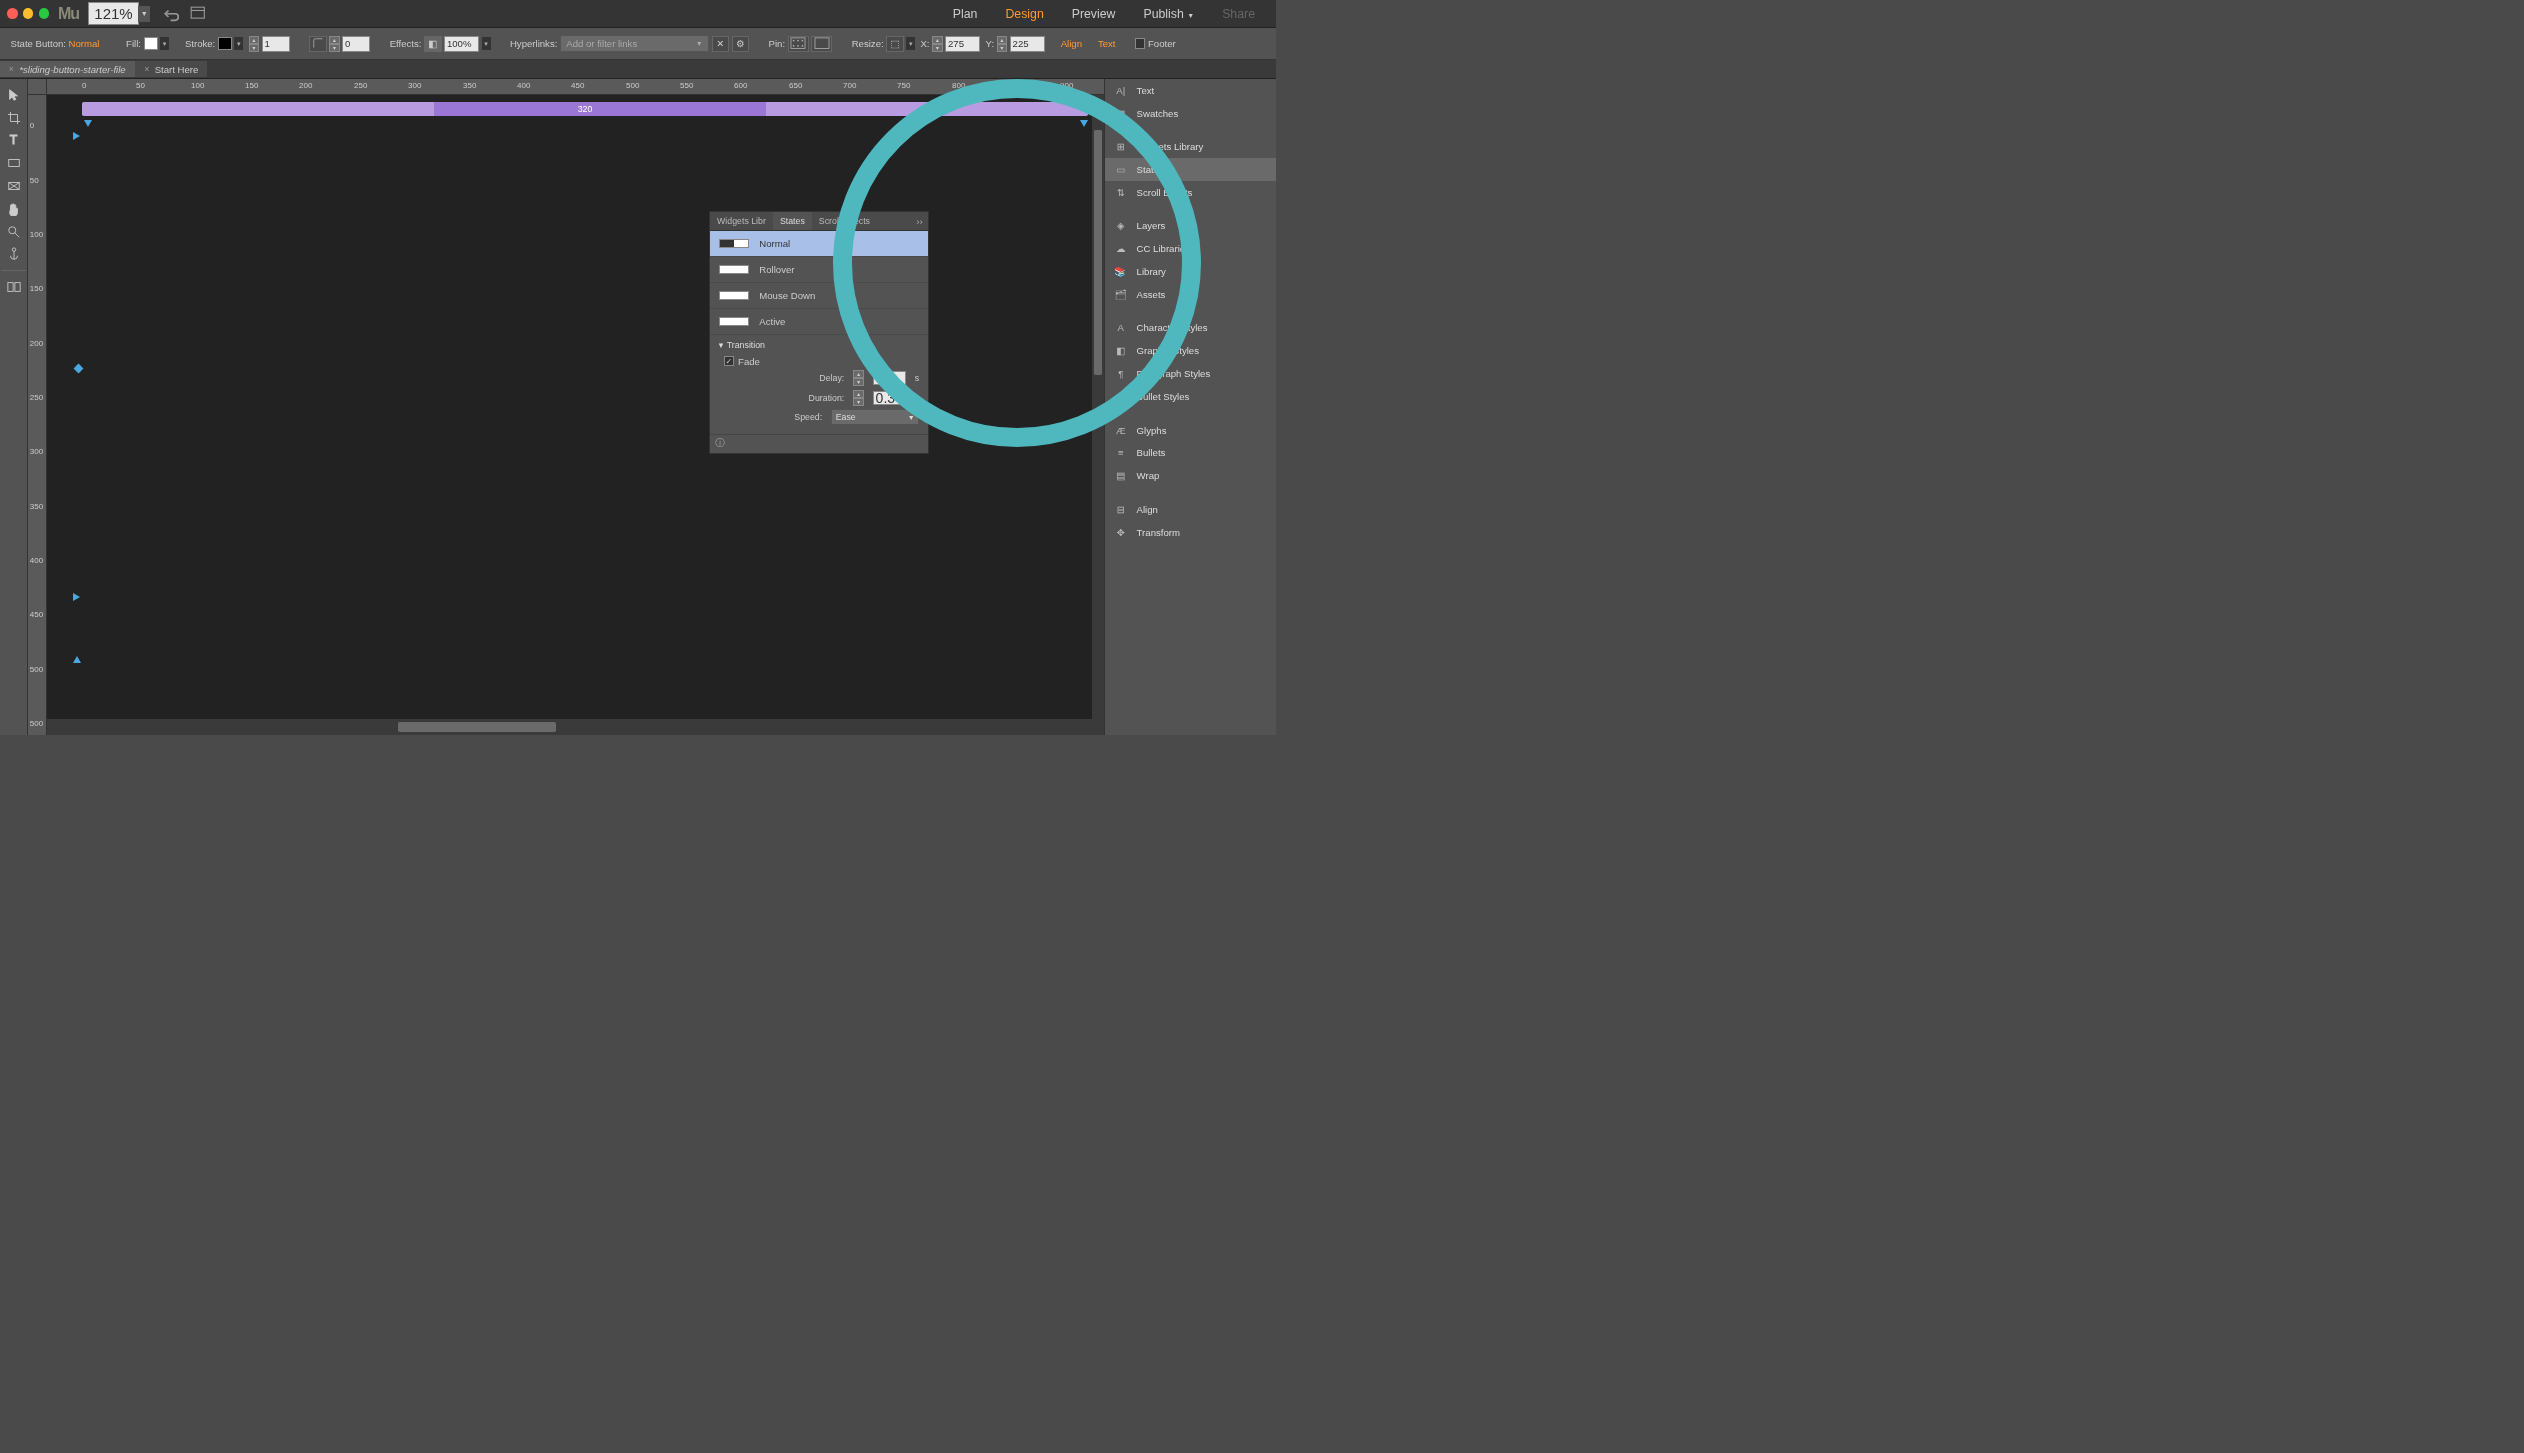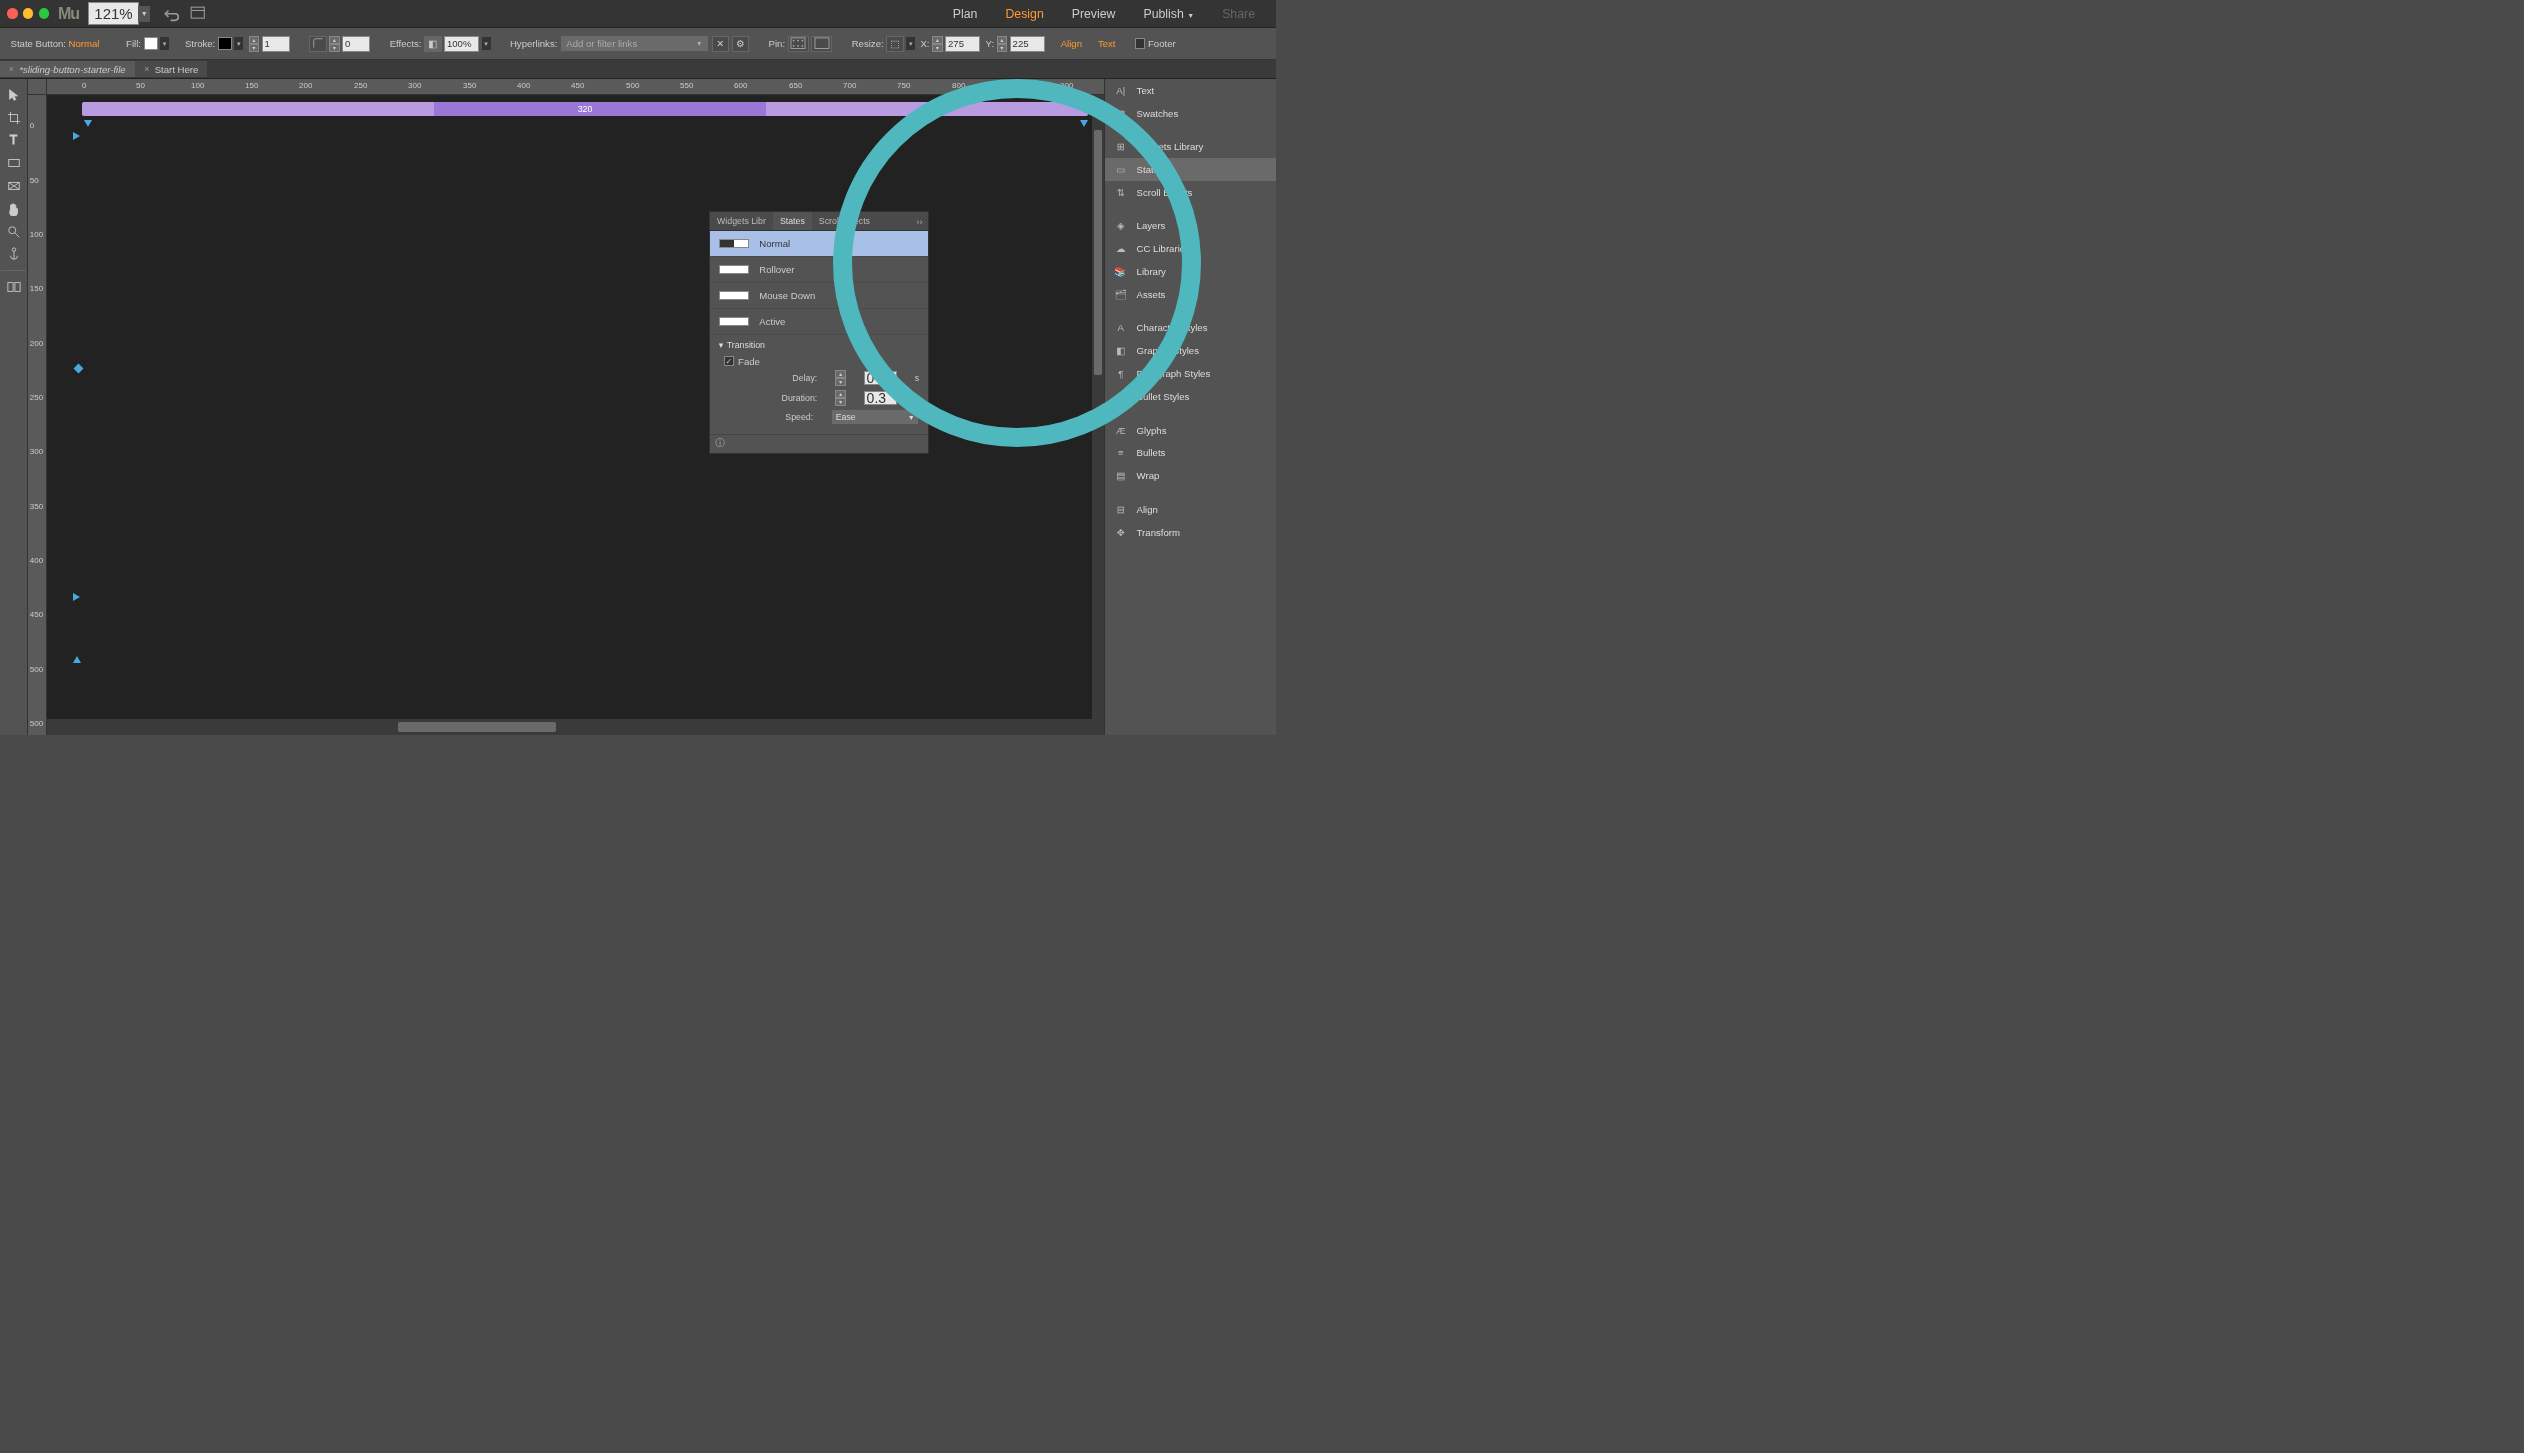--- a/index.html
+++ b/index.html
@@ -75,21 +75,21 @@
 .states-tabs { display: flex; background: #4a4a4a; border-bottom: 0.9px solid #333; }
 .states-tabs .stab { padding: 3.5px 7px; color: #bbb; font-size: 8.8px; }
 .states-tabs .stab.active { background: #535353; color: #ddd; }
 .states-tabs .expand { margin-left: auto; padding: 3.5px 5.3px; color: #aaa; }
 .state-row { display: flex; align-items: center; padding: 7px 8.8px; gap: 10.5px; border-bottom: 0.9px solid #4a4a4a; }
 .state-row.sel { background: #a8c0e8; color: #333; }
 .state-thumb { width: 30px; height: 8.8px; background: #fff; border: 0.9px solid #888; }
 .state-thumb.half { background: linear-gradient(to right, #333 50%, #fff 50%); }
 .trans-section { padding: 5.3px 8.8px; }
 .trans-hdr { display: flex; align-items: center; gap: 3.5px; font-size: 8.8px; color: #ddd; margin-bottom: 5.3px; }
-.trans-row { display: flex; align-items: center; justify-content: flex-end; gap: 18px; margin: 3.5px 0; font-size: 8.8px; }
+.trans-row { display: flex; align-items: center; justify-content: flex-end; gap: 9px; margin: 3.5px 0; font-size: 8.8px; }
 .trans-row label { color: #ccc; }
 .small-input { width: 33px; height: 14px; background: #e8e8e8; border: 0.9px solid #888; font-size: 14px; padding: 0 1.8px; color: #333; }
 .speed-select { width: 88px; height: 16px; background: #6a6a6a; border: 0.9px solid #555; color: #ddd; font-size: 8.8px; display: flex; align-items: center; padding: 0 3.5px; justify-content: space-between; }
 .panel-footer { border-top: 0.9px solid #444; padding: 2.6px 5.3px; display: flex; }
 .cbx { width: 9.6px; height: 9.6px; background: #333; border: 0.9px solid #888; display: inline-flex; align-items: center; justify-content: center; font-size: 8px; color: #ccc; }
 .cbx.checked::after { content: "✓"; }
 
 
 .right-col { width: 172px; background: #535353; border-left: 0.9px solid #333; overflow-y: auto; }
 .panel-item { display: flex; align-items: center; gap: 8.8px; padding: 5.3px 8.8px; color: #ddd; font-size: 9.6px; }

